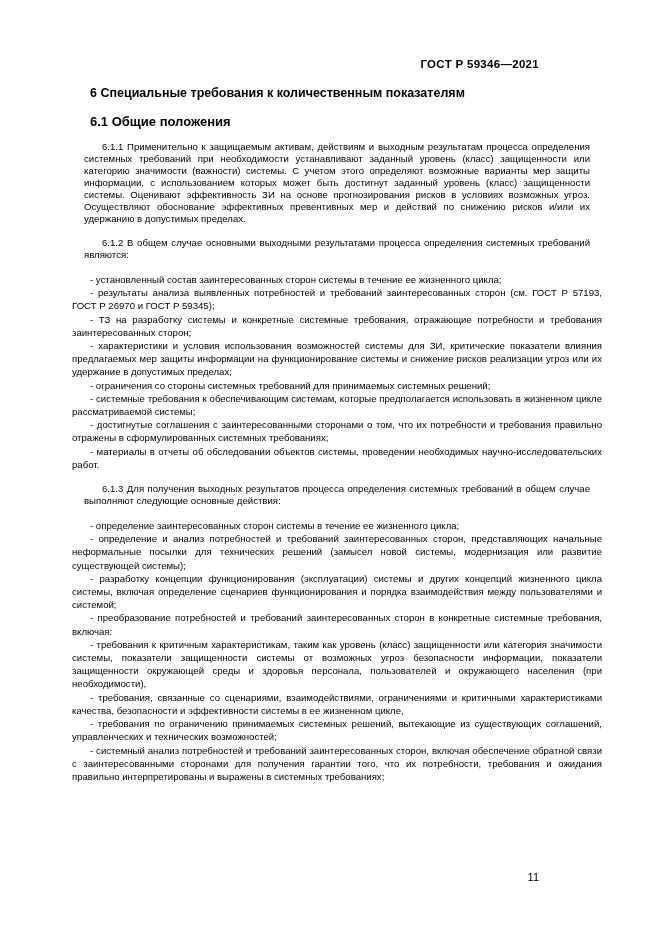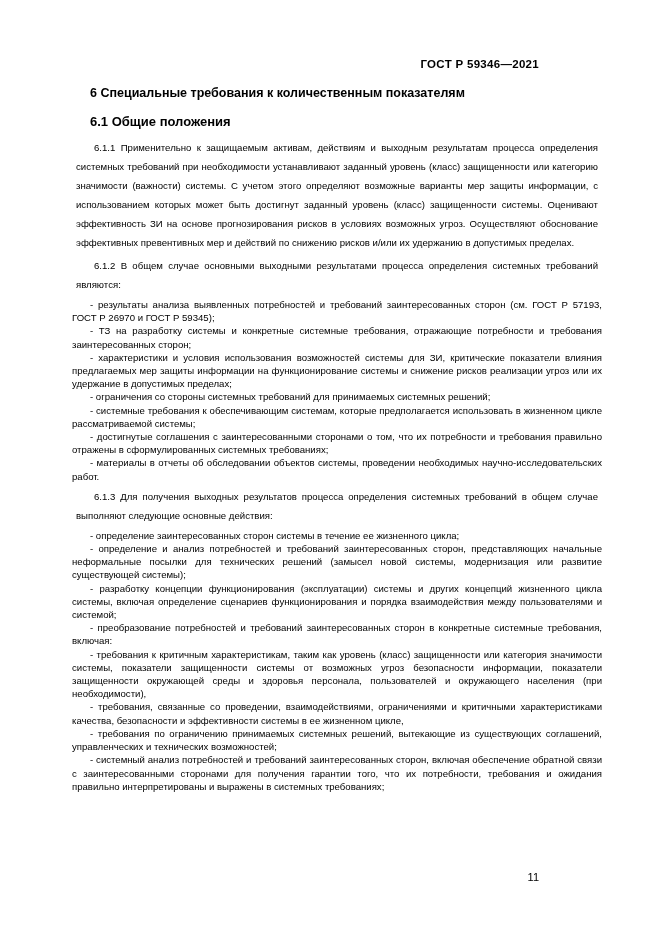--- a/index.html
+++ b/index.html
@@ -43,22 +43,22 @@
     padding-left: 18px;
   }
   h2.sub-title {
     font-size: 13px;
     font-weight: bold;
     margin: 0 0 9px 0;
     padding-left: 18px;
   }
   p.para {
     font-size: 9.6px;
-    line-height: 19px;
-    margin: 4px;
+    line-height: 12px;
+    margin: 12px;
     text-align: justify;
     text-indent: 18px;
     hyphens: manual;
   }
   p.dash {
     font-size: 9.6px;
     line-height: 13.2px;
     margin: 0;
     text-align: justify;
     text-indent: 18px;
@@ -77,34 +77,35 @@
 
   <div class="header">ГОСТ Р 59346—2021</div>
 
   <div class="content">
 
     <h1 class="clause-title">6 Специальные требования к количественным показателям</h1>
     <h2 class="sub-title">6.1 Общие положения</h2>
 
     <p class="para">6.1.1 Применительно к защищаемым активам, действиям и выходным результатам процесса определения системных требований при необходимости устанавливают заданный уровень (класс) защищенности или категорию значимости (важности) системы. С учетом этого определяют возможные варианты мер защиты информации, с использованием которых может быть достигнут заданный уровень (класс) защищенности системы. Оценивают эффективность ЗИ на основе прогнозирования рисков в условиях возможных угроз. Осуществляют обоснование эффективных превентивных мер и действий по снижению рисков и/или их удержанию в допустимых пределах.</p>
     <p class="para">6.1.2 В общем случае основными выходными результатами процесса определения системных требований являются:</p>
+    <p class="dash">- установленный состав заинтересованных сторон системы в течение ее жизненного цикла;</p>
     <p class="dash">- результаты анализа выявленных потребностей и требований заинтересованных сторон (см. ГОСТ Р 57193, ГОСТ Р 26970 и ГОСТ Р 59345);</p>
     <p class="dash">- ТЗ на разработку системы и конкретные системные требования, отражающие потребности и требования заинтересованных сторон;</p>
     <p class="dash">- характеристики и условия использования возможностей системы для ЗИ, критические показатели влияния предлагаемых мер защиты информации на функционирование системы и снижение рисков реализации угроз или их удержание в допустимых пределах;</p>
     <p class="dash">- ограничения со стороны системных требований для принимаемых системных решений;</p>
     <p class="dash">- системные требования к обеспечивающим системам, которые предполагается использовать в жизненном цикле рассматриваемой системы;</p>
     <p class="dash">- достигнутые соглашения с заинтересованными сторонами о том, что их потребности и требования правильно отражены в сформулированных системных требованиях;</p>
     <p class="dash">- материалы в отчеты об обследовании объектов системы, проведении необходимых научно-исследовательских работ.</p>
     <p class="para">6.1.3 Для получения выходных результатов процесса определения системных требований в общем случае выполняют следующие основные действия:</p>
     <p class="dash">- определение заинтересованных сторон системы в течение ее жизненного цикла;</p>
     <p class="dash">- определение и анализ потребностей и требований заинтересованных сторон, представляющих начальные неформальные посылки для технических решений (замысел новой системы, модернизация или развитие существующей системы);</p>
     <p class="dash">- разработку концепции функционирования (эксплуатации) системы и других концепций жизненного цикла системы, включая определение сценариев функционирования и порядка взаимодействия между пользователями и системой;</p>
     <p class="dash">- преобразование потребностей и требований заинтересованных сторон в конкретные системные требования, включая:</p>
     <p class="dash">- требования к критичным характеристикам, таким как уровень (класс) защищенности или категория значимости системы, показатели защищенности системы от возможных угроз безопасности информации, показатели защищенности окружающей среды и здоровья персонала, пользователей и окружающего населения (при необходимости),</p>
-    <p class="dash">- требования, связанные со проведении, взаимодействиями, ограничениями и критичными характеристиками качества, безопасности и эффективности системы в ее жизненном цикле,</p>
+    <p class="dash">- требования, связанные со сценариями, взаимодействиями, ограничениями и критичными характеристиками качества, безопасности и эффективности системы в ее жизненном цикле,</p>
     <p class="dash">- требования по ограничению принимаемых системных решений, вытекающие из существующих соглашений, управленческих и технических возможностей;</p>
     <p class="dash">- системный анализ потребностей и требований заинтересованных сторон, включая обеспечение обратной связи с заинтересованными сторонами для получения гарантии того, что их потребности, требования и ожидания правильно интерпретированы и выражены в системных требованиях;</p>
 
   </div>
 
   <div class="footer">11</div>
 
 </div>
 
 </body></html>

